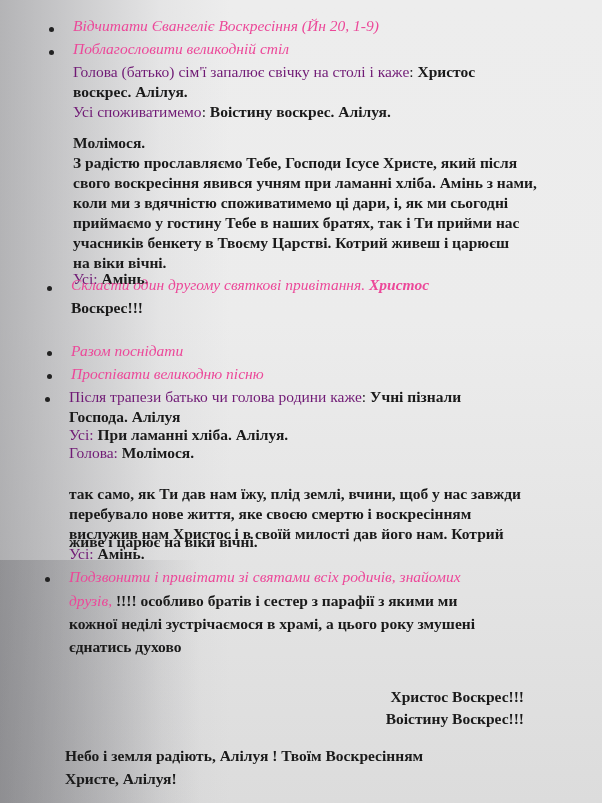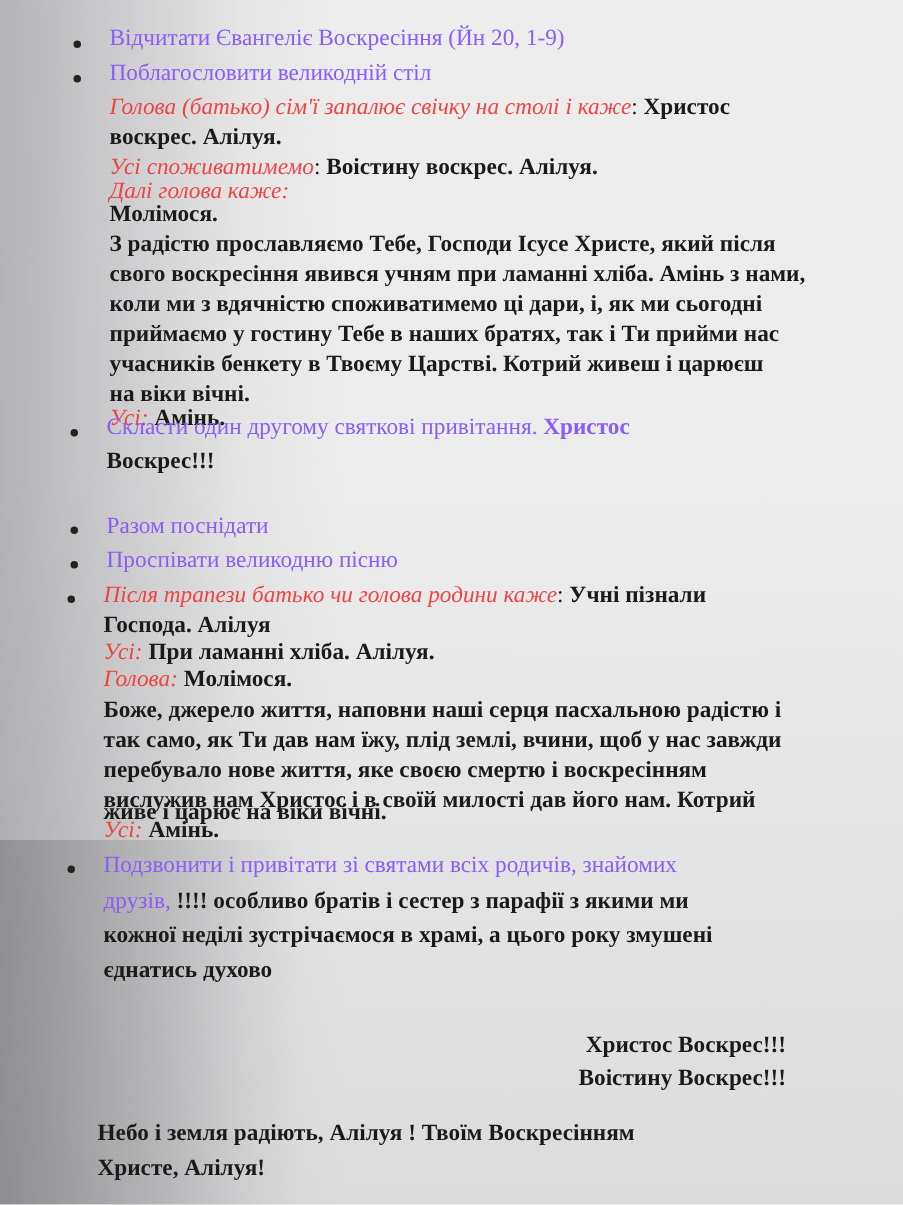--- a/index.html
+++ b/index.html
@@ -12,22 +12,22 @@
     color:#1a1a1a;
   }
   .shade-bottom {
     position:absolute; left:0; top:560px; width:200px; height:243px;
     background: linear-gradient(90deg, rgba(90,90,95,0.35), rgba(120,120,125,0.15) 70%, rgba(0,0,0,0));
     pointer-events:none;
   }
   .page { position:absolute; left:0; top:0; width:602px; height:803px; }
   .line { position:absolute; font-size:15.5px; line-height:21px; white-space:nowrap; }
   .b { font-weight:bold; }
-  .i { font-style:italic; color:#ef4444; }
-  .n { color:#8b5cf6; }
+  .i { color:#701a75; }
+  .n { color:#ec4899;font-style:italic; }
   .bullet { position:absolute; width:5px; height:5px; border-radius:50%; background:#222; }
 </style>
 </head>
 <body>
 
 <div class="page">
   <div class="shade-bottom"></div>
 
   <div class="bullet" style="left:49px;top:27px;"></div>
   <div class="line n" style="left:73px;top:15px;">Відчитати Євангеліє Воскресіння (Йн 20, 1-9)</div>
@@ -35,21 +35,20 @@
   <div class="bullet" style="left:49px;top:50px;"></div>
   <div class="line n" style="left:73px;top:38px;">Поблагословити великодній стіл</div>
 
   <div class="line" style="left:73px;top:61px;">
     <span class="i">Голова (батько) сім'ї  запалює свічку на столі і каже</span><span>: </span><span class="b">Христос</span>
   </div>
   <div class="line b" style="left:73px;top:81px;">воскрес. Алілуя.</div>
   <div class="line" style="left:73px;top:101px;">
     <span class="i">Усі споживатимемо</span><span>: </span><span class="b">Воістину воскрес. Алілуя.</span>
   </div>
-  <div class="line i" style="left:73px;top:117px;">Далі голова каже:</div>
   <div class="line b" style="left:73px;top:132px;">Молімося.</div>
   <div class="line b" style="left:73px;top:152px;">З радістю прославляємо Тебе, Господи Ісусе Христе, який після</div>
   <div class="line b" style="left:73px;top:172px;">свого воскресіння явився учням при ламанні хліба. Амінь з нами,</div>
   <div class="line b" style="left:73px;top:192px;">коли ми з вдячністю споживатимемо ці дари, і, як ми сьогодні</div>
   <div class="line b" style="left:73px;top:212px;">приймаємо у гостину Тебе в наших братях, так і Ти прийми нас</div>
   <div class="line b" style="left:73px;top:232px;">учасників бенкету в Твоєму Царстві. Котрий живеш і царюєш</div>
   <div class="line b" style="left:73px;top:252px;">на віки вічні.</div>
   <div class="line" style="left:73px;top:268px;">
     <span class="i">Усі:</span><span class="b"> Амінь.</span>
   </div>
@@ -70,21 +69,20 @@
   <div class="line" style="left:69px;top:386px;">
     <span class="i">Після трапези батько чи голова родини каже</span><span>: </span><span class="b">Учні пізнали</span>
   </div>
   <div class="line b" style="left:69px;top:406px;">Господа. Алілуя</div>
   <div class="line" style="left:69px;top:424px;">
     <span class="i">Усі:</span><span class="b"> При ламанні хліба. Алілуя.</span>
   </div>
   <div class="line" style="left:69px;top:442px;">
     <span class="i">Голова:</span><span class="b"> Молімося.</span>
   </div>
-  <div class="line b" style="left:69px;top:463px;">Боже, джерело життя, наповни наші серця пасхальною радістю і</div>
   <div class="line b" style="left:69px;top:483px;">так само, як Ти дав нам їжу, плід землі, вчини, щоб у нас завжди</div>
   <div class="line b" style="left:69px;top:503px;">перебувало нове життя, яке своєю смертю і воскресінням</div>
   <div class="line b" style="left:69px;top:523px;">вислужив нам Христос і в своїй милості дав його нам. Котрий</div>
 
   <div class="line b" style="left: 69px; top: 531px; visibility: visible;">живе і царює на віки вічні.</div>
   <div class="line" style="left:69px;top:543px;">
     <span class="i">Усі:</span><span class="b"> Амінь.</span>
   </div>
 
   <div class="bullet" style="left:45px;top:577px;"></div>

